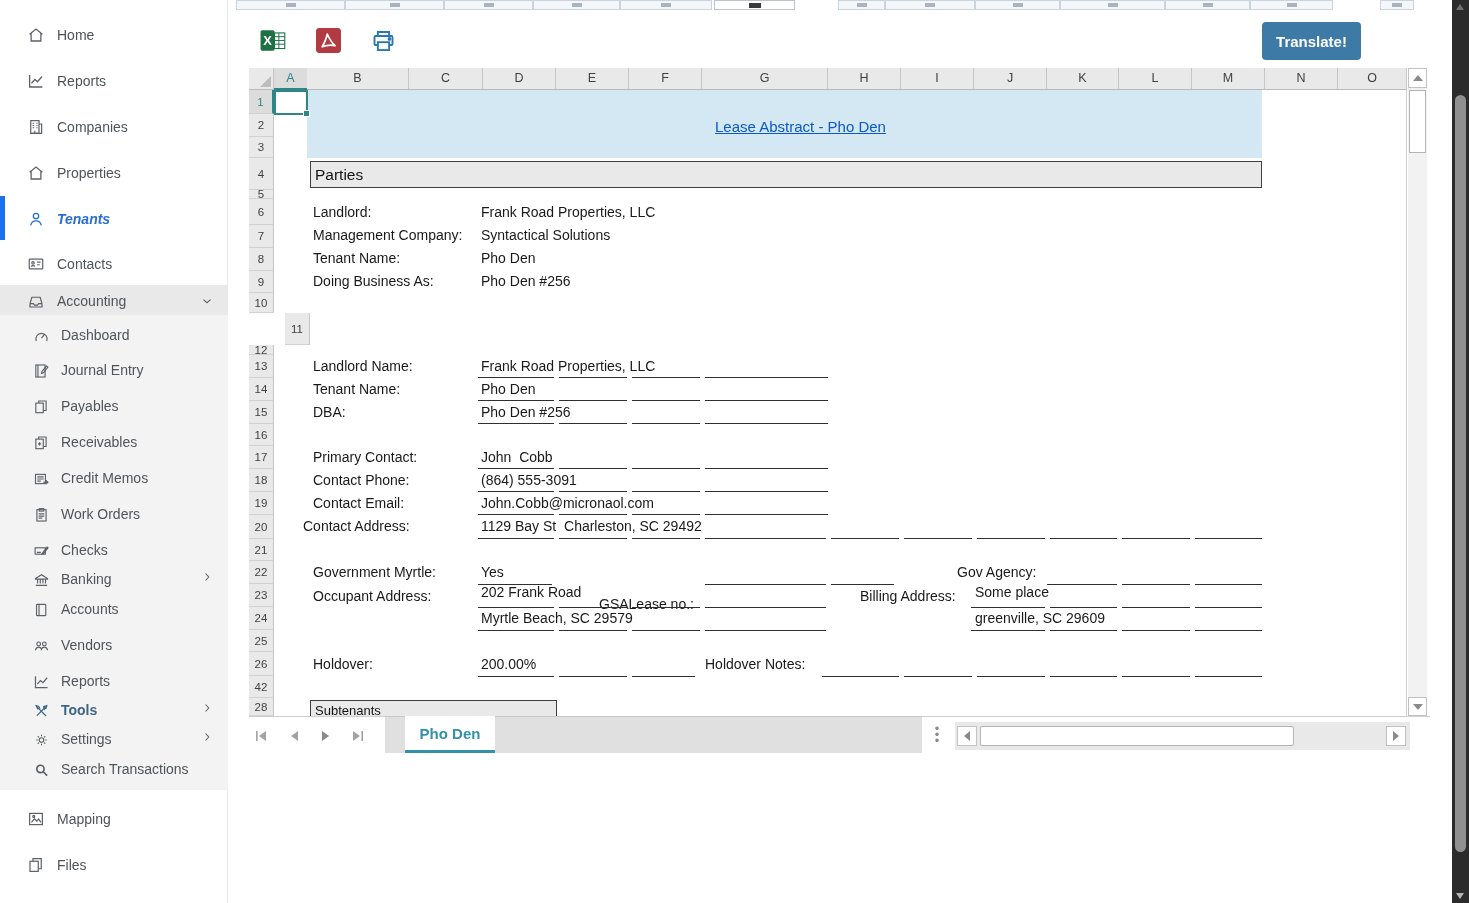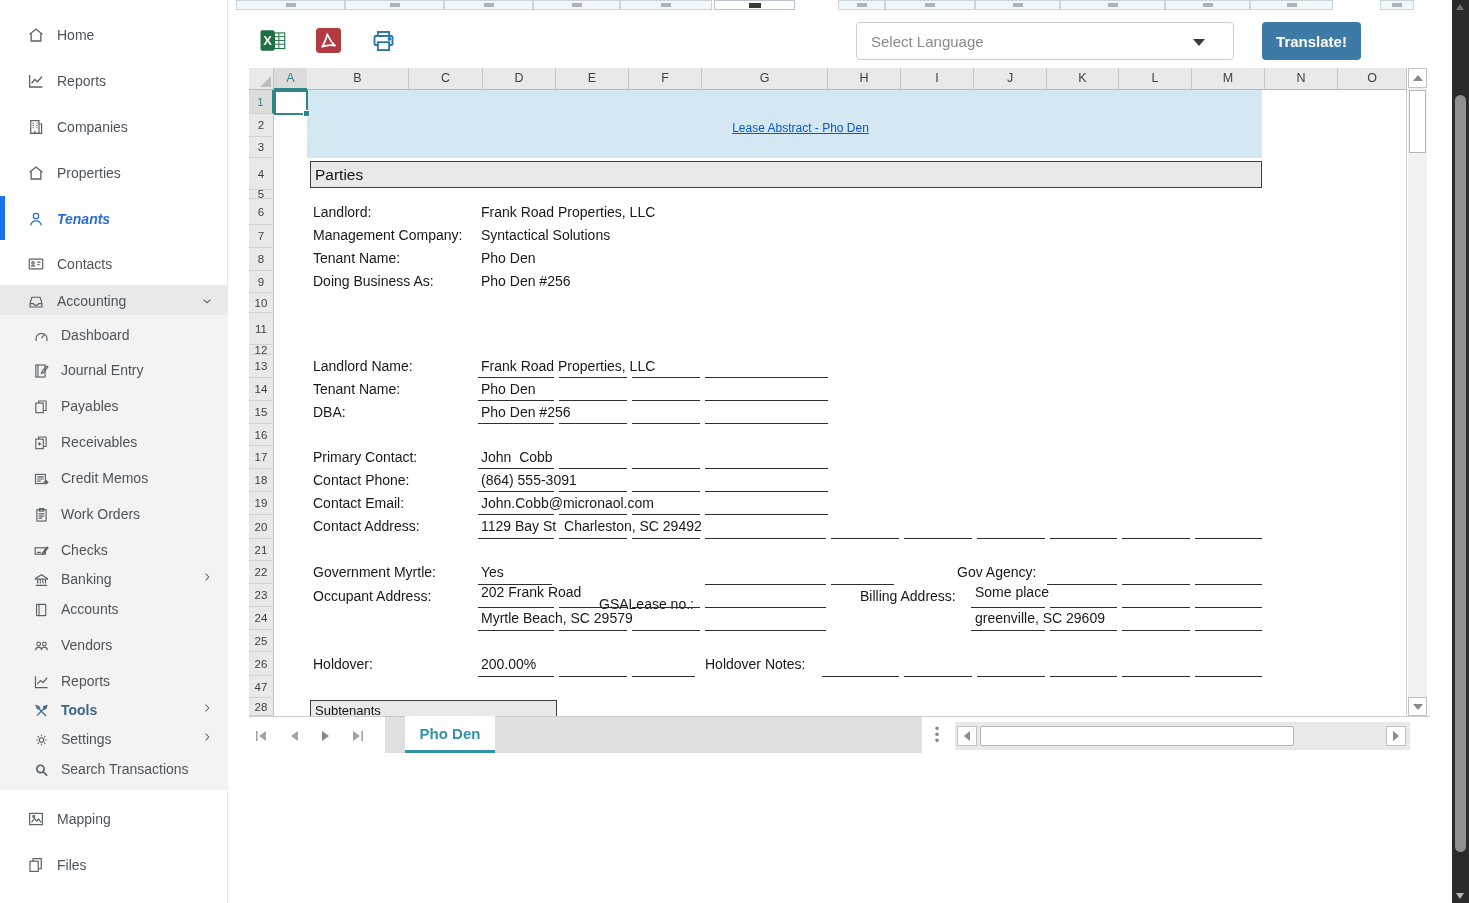--- a/index.html
+++ b/index.html
@@ -59,21 +59,21 @@
      border-right:1px solid #cfcfcf; }
   #blue-band { position:absolute; left:307px; top:90px; width:955px; height:68px; background:#d3e8f2; }
   #sel-cell { position:absolute; left:274px; top:90px; width:34px; height:25px; background:#fff;
      border:2px solid #2e8686; }
   #sel-cell .handle { position:absolute; right:-4px; bottom:-4px; width:7px; height:7px; background:#2e8686;
      border:1px solid #fff; }
   .cell { position:absolute; font-size:14px; color:#191919; white-space:pre; }
   .secbox { position:absolute; background:#e9e9e9; border:1.5px solid #3f3f3f; color:#141414;
      font-size:15.5px; display:flex; align-items:center; padding-left:4px; }
   #title-link { position:absolute; left:307px; top:118px; width:955px; text-align:center; }
-  #title-link a { color:#0a58ca; font-size:12px; text-decoration:underline; cursor:pointer;margin-left:32px; }
+  #title-link a { color:#0a58ca; font-size:15px; text-decoration:underline; cursor:pointer;margin-left:32px; }
   .uline { position:absolute; height:0; border-bottom:1.5px solid #2f2f2f; }
 
   
   #vsb { position:absolute; left:1408px; top:68px; width:19px; height:648px; background:#f2f2f2; }
   .sbbtn { position:absolute; background:#fff; border:1px solid #c2c2c2; display:flex; align-items:center; justify-content:center; }
   .tri-up { width:0;height:0;border-left:5px solid transparent;border-right:5px solid transparent;border-bottom:6px solid #8a8a8a; }
   .tri-dn { width:0;height:0;border-left:5px solid transparent;border-right:5px solid transparent;border-top:6px solid #8a8a8a; }
   .tri-lf { width:0;height:0;border-top:5px solid transparent;border-bottom:5px solid transparent;border-right:6px solid #8a8a8a; }
   .tri-rt { width:0;height:0;border-top:5px solid transparent;border-bottom:5px solid transparent;border-left:6px solid #8a8a8a; }
   #vsb-thumb { position:absolute; left:1409px; top:90px; width:17px; height:63px; background:#fff; border:1px solid #b5b5b5; }
@@ -353,24 +353,20 @@
   </div>
   <div class="toolbtn" style="left:370px">
     <span><svg width="27" height="25" viewBox="0 0 24 22" fill="none" stroke="#2e77ad" stroke-width="1.7">
           <path d="M7 7V3.5h10V7"></path>
           <rect x="4" y="7" width="16" height="8" rx="1"></rect>
           <rect x="7" y="12.5" width="10" height="7" fill="#fff"></rect>
           <circle cx="17.3" cy="9.6" r=".8" fill="#2e77ad"></circle>
         </svg></span>
   </div>
 
-  <div id="lang-select">
-    <span class="ph">Select Language</span>
-    <span class="caret"></span>
-  </div>
   <button id="translate-btn">Translate!</button>
 
   <div id="corner"></div>
   <div id="grid-bg"></div>
   <div id="blue-band"></div>
   <div id="title-link"><a>Lease Abstract - Pho Den</a></div>
   <div id="sel-cell">
       <span class="handle"></span>
     </div>
 
@@ -392,21 +388,21 @@
   <div class="cell" style="left:481px;top:381px">Pho Den</div>
   <div class="cell" style="left:313px;top:404px">DBA:</div>
   <div class="cell" style="left:481px;top:404px">Pho Den #256</div>
 
   <div class="cell" style="left:313px;top:449px">Primary Contact:</div>
   <div class="cell" style="left:481px;top:449px">John  Cobb</div>
   <div class="cell" style="left:313px;top:472px">Contact Phone:</div>
   <div class="cell" style="left:481px;top:472px">(864) 555-3091</div>
   <div class="cell" style="left:313px;top:495px">Contact Email:</div>
   <div class="cell" style="left:481px;top:495px">John.Cobb@micronaol.com</div>
-  <div class="cell" style="left:313px;top:518px">Contact Address:</div>
+  <div class="cell" style="left:303px;top:518px">Contact Address:</div>
   <div class="cell" style="left:481px;top:518px">1129 Bay St  Charleston, SC 29492</div>
 
   <div class="cell" style="left:313px;top:564px">Government Myrtle:</div>
   <div class="cell" style="left:481px;top:564px">Yes</div>
   <div class="cell" style="left:599px;top:596px">GSALease no.:</div>
   <div class="cell" style="left:957px;top:564px">Gov Agency:</div>
 
   <div class="cell" style="left:313px;top:588px">Occupant Address:</div>
   <div class="cell" style="left:481px;top:584px">202 Frank Road</div>
   <div class="cell" style="left:860px;top:588px">Billing Address:</div>
@@ -487,37 +483,37 @@
     <div class="rowhead sel" style="top: 90px; height: 24px;">1</div>
     <div class="rowhead" style="top: 114px; height: 23px;">2</div>
     <div class="rowhead" style="top: 137px; height: 21px;">3</div>
     <div class="rowhead" style="top: 158px; height: 32px;">4</div>
     <div class="rowhead" style="top: 190px; height: 9px;">5</div>
     <div class="rowhead" style="top: 199px; height: 26px;">6</div>
     <div class="rowhead" style="top: 225px; height: 23px;">7</div>
     <div class="rowhead" style="top: 248px; height: 23px;">8</div>
     <div class="rowhead" style="top: 271px; height: 22px;">9</div>
     <div class="rowhead" style="top: 293px; height: 20px;">10</div>
-    <div class="rowhead" style="top: 313px; height: 32px;">11</div>
+    <div class="rowhead" style="top: 313px; height: 32px; margin-left: 36px;">11</div>
     <div class="rowhead" style="top: 345px; height: 10px;">12</div>
     <div class="rowhead" style="top: 355px; height: 23px;">13</div>
     <div class="rowhead" style="top: 378px; height: 23px;">14</div>
     <div class="rowhead" style="top: 401px; height: 23px;">15</div>
     <div class="rowhead" style="top: 424px; height: 22px;">16</div>
     <div class="rowhead" style="top: 446px; height: 23px;">17</div>
     <div class="rowhead" style="top: 469px; height: 23px;">18</div>
     <div class="rowhead" style="top: 492px; height: 23px;">19</div>
     <div class="rowhead" style="top: 515px; height: 24px;">20</div>
     <div class="rowhead" style="top: 539px; height: 22px;">21</div>
     <div class="rowhead" style="top: 561px; height: 23px;">22</div>
     <div class="rowhead" style="top: 584px; height: 23px;">23</div>
     <div class="rowhead" style="top: 607px; height: 23px;">24</div>
     <div class="rowhead" style="top: 630px; height: 22px;">25</div>
     <div class="rowhead" style="top: 652px; height: 24px;">26</div>
-    <div class="rowhead" style="top: 676px; height: 22px;">47</div>
+    <div class="rowhead" style="top: 676px; height: 22px;">42</div>
     <div class="rowhead" style="top: 698px; height: 18px;">28</div>
     <div class="uline" style="left: 478px; width: 76px; top: 377px;"></div>
     <div class="uline" style="left: 559px; width: 68px; top: 377px;"></div>
     <div class="uline" style="left: 632px; width: 68px; top: 377px;"></div>
     <div class="uline" style="left: 705px; width: 123px; top: 377px;"></div>
     <div class="uline" style="left: 478px; width: 76px; top: 400px;"></div>
     <div class="uline" style="left: 559px; width: 68px; top: 400px;"></div>
     <div class="uline" style="left: 632px; width: 68px; top: 400px;"></div>
     <div class="uline" style="left: 705px; width: 123px; top: 400px;"></div>
     <div class="uline" style="left: 478px; width: 76px; top: 423px;"></div>

